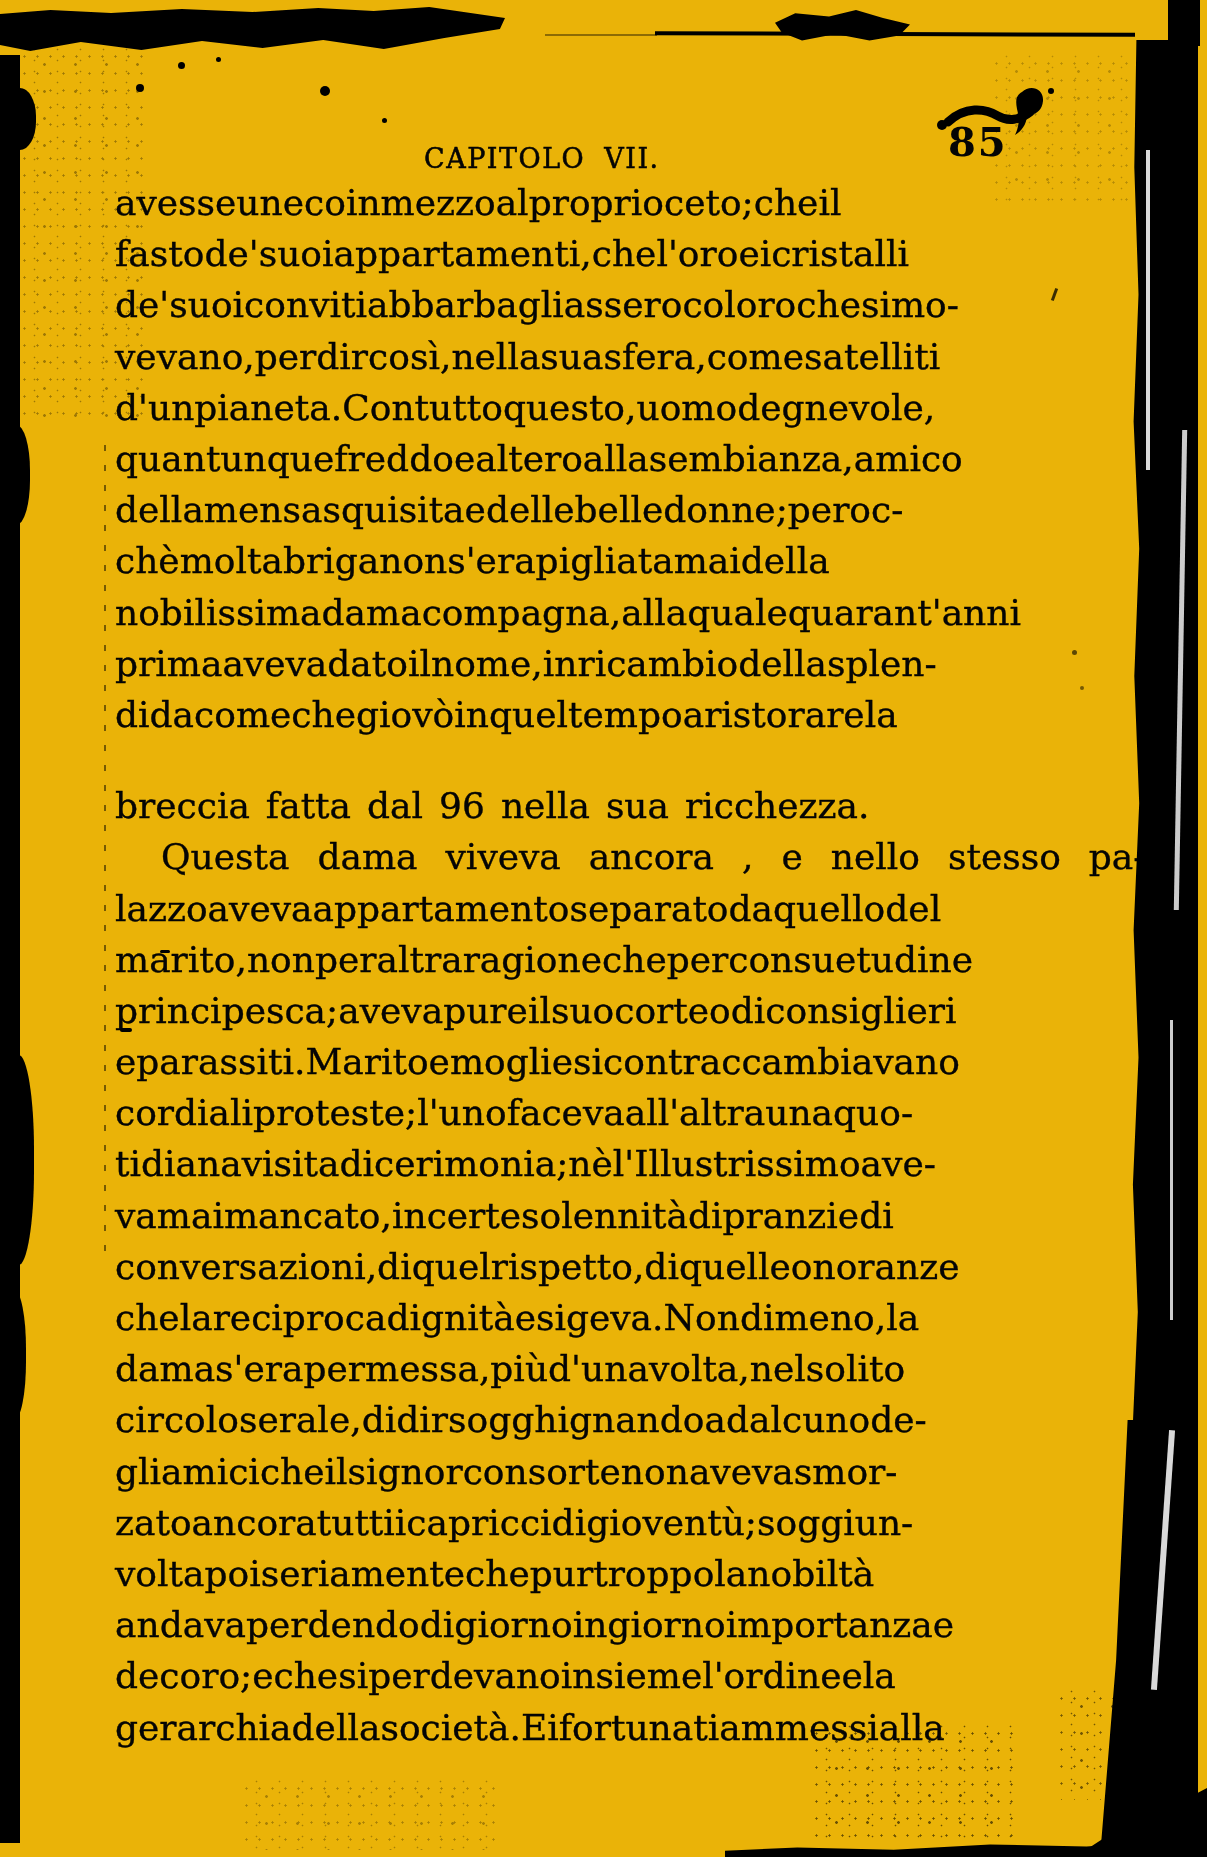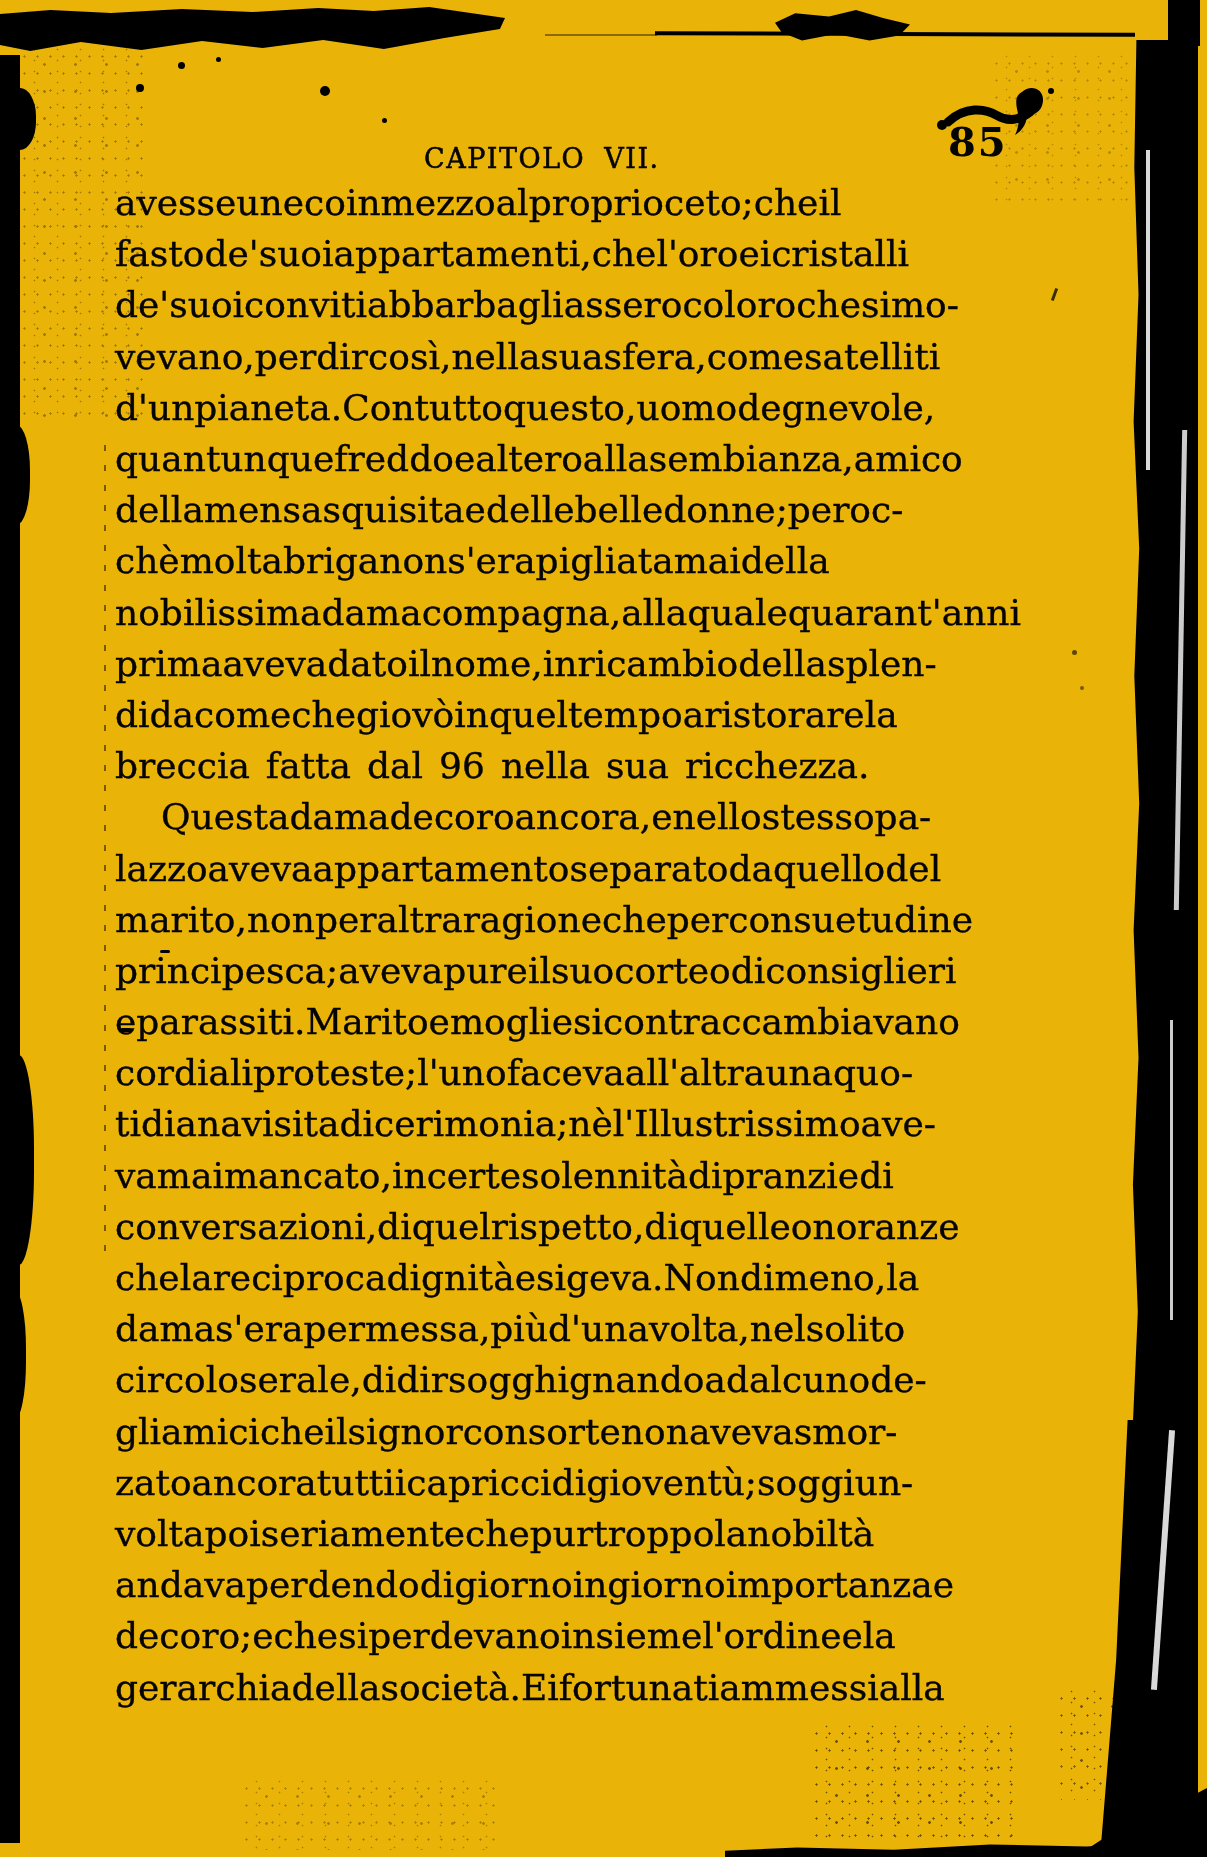--- a/index.html
+++ b/index.html
@@ -11,22 +11,22 @@
   }
   
   #bodytext {
     position:absolute; left:115px; top:177px; width:935px;
   }
   .tl {
     display:flex; justify-content:flex-start; align-items:center;
     height:51.2px; font-size:36px; white-space:nowrap;
     -webkit-text-stroke:0.35px #000;
   }
-  .tl.start { justify-content:flex-start; gap:16px; }
-  .tl.indent { padding-left:46px; }
+  .tl.start { justify-content:flex-start; gap:16px;margin-top:40px; }
+  .tl.indent { padding-left:46px;gap:28px; }
   #chapter-heading {
     position:absolute; left:424px; top:143px;
     font-size:27px; letter-spacing:1.5px; word-spacing:9px;
     -webkit-text-stroke:0.5px #000;
   }
   #page-number {
     position:absolute; left:948px; top:118px;
     font-size:40px; font-weight:bold; letter-spacing:2px;
   }
   
@@ -212,21 +212,21 @@
         <span>fatta</span>
         <span>dal</span>
         <span>96</span>
         <span>nella</span>
         <span>sua</span>
         <span>ricchezza.</span>
       </div>
     <div class="tl indent">
         <span>Questa</span>
         <span>dama</span>
-        <span>decoro</span>
+        <span>viveva</span>
         <span>ancora</span>
         <span>,</span>
         <span>e</span>
         <span>nello</span>
         <span>stesso</span>
         <span>pa-</span>
       </div>
     <div class="tl">
         <span>lazzo</span>
         <span>aveva</span>

